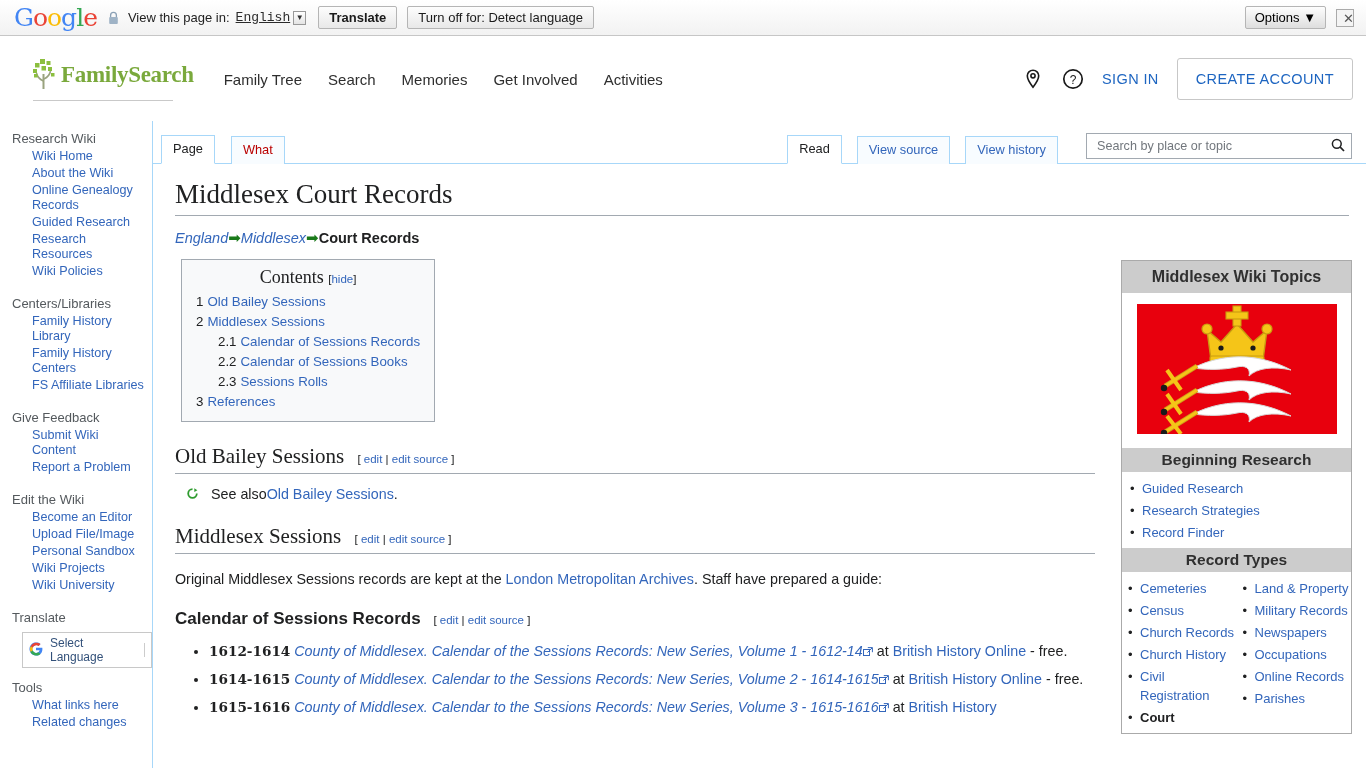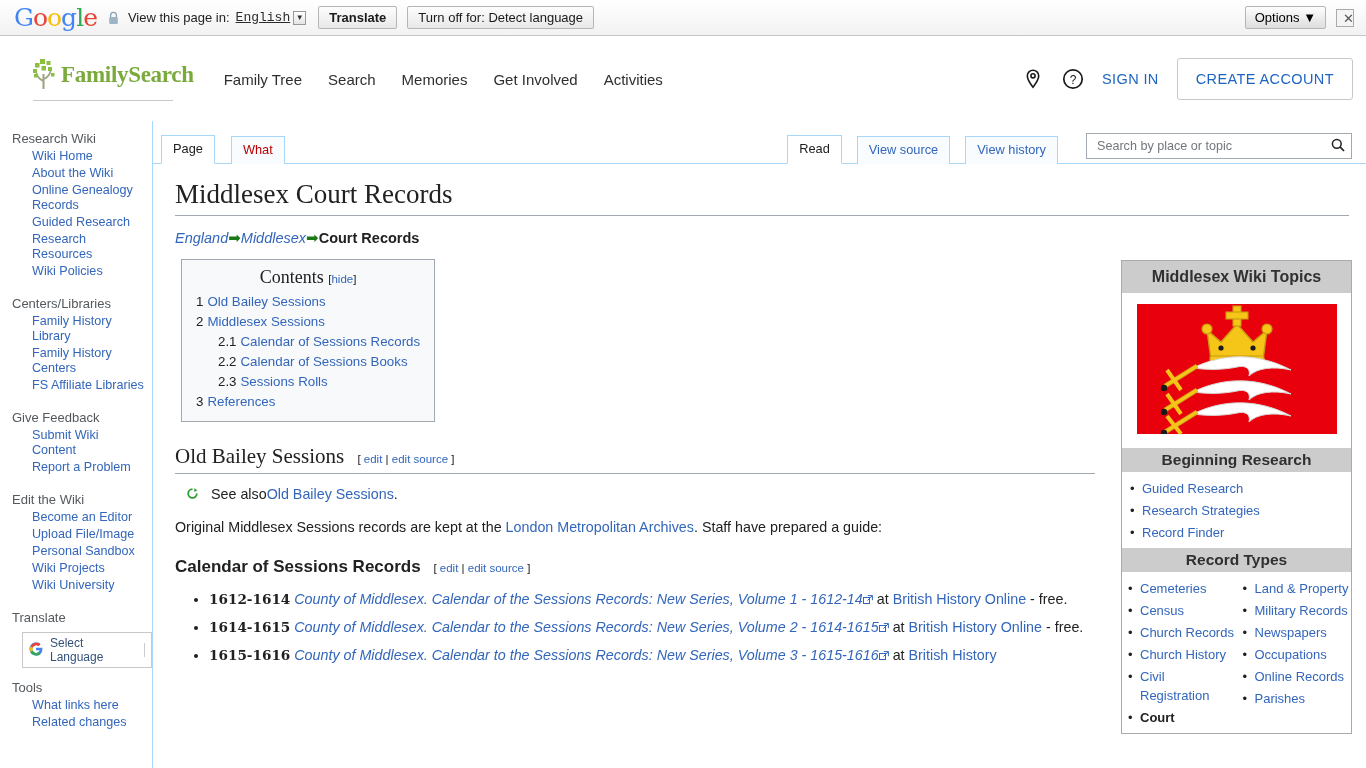--- a/index.html
+++ b/index.html
@@ -437,20 +437,24 @@
         <svg width="11" height="11" viewBox="0 0 11 11">
             <path d="M5.5 1.2A4.3 4.3 0 1 0 9.8 5.5" fill="none" stroke="#2e9b2e" stroke-width="1.8"></path>
             <path d="M7.3 0.2 L10.4 2.2 L7.3 4.0 Z" fill="#2e9b2e"></path>
           </svg>
       </span>
       <span>See also </span>
         <a href="#">Old Bailey Sessions</a>
         <span>.</span>
     </div>
 
+    <h2 class="sec">
+      <span>Middlesex Sessions</span>
+      <span class="editlinks"><span>[</span> <a href="#">edit</a> <span>|</span> <a href="#">edit source</a> <span>]</span></span>
+    </h2>
 
     <p class="para"><span>Original Middlesex Sessions records are kept at the </span><a href="#">London Metropolitan Archives</a><span>. Staff have prepared a guide:</span></p>
 
     <h3 class="sec">
       <span>Calendar of Sessions Records</span>
       <span class="editlinks"><span>[</span> <a href="#">edit</a> <span>|</span> <a href="#">edit source</a> <span>]</span></span>
     </h3>
 
     <ul class="reflist">
       <li>

